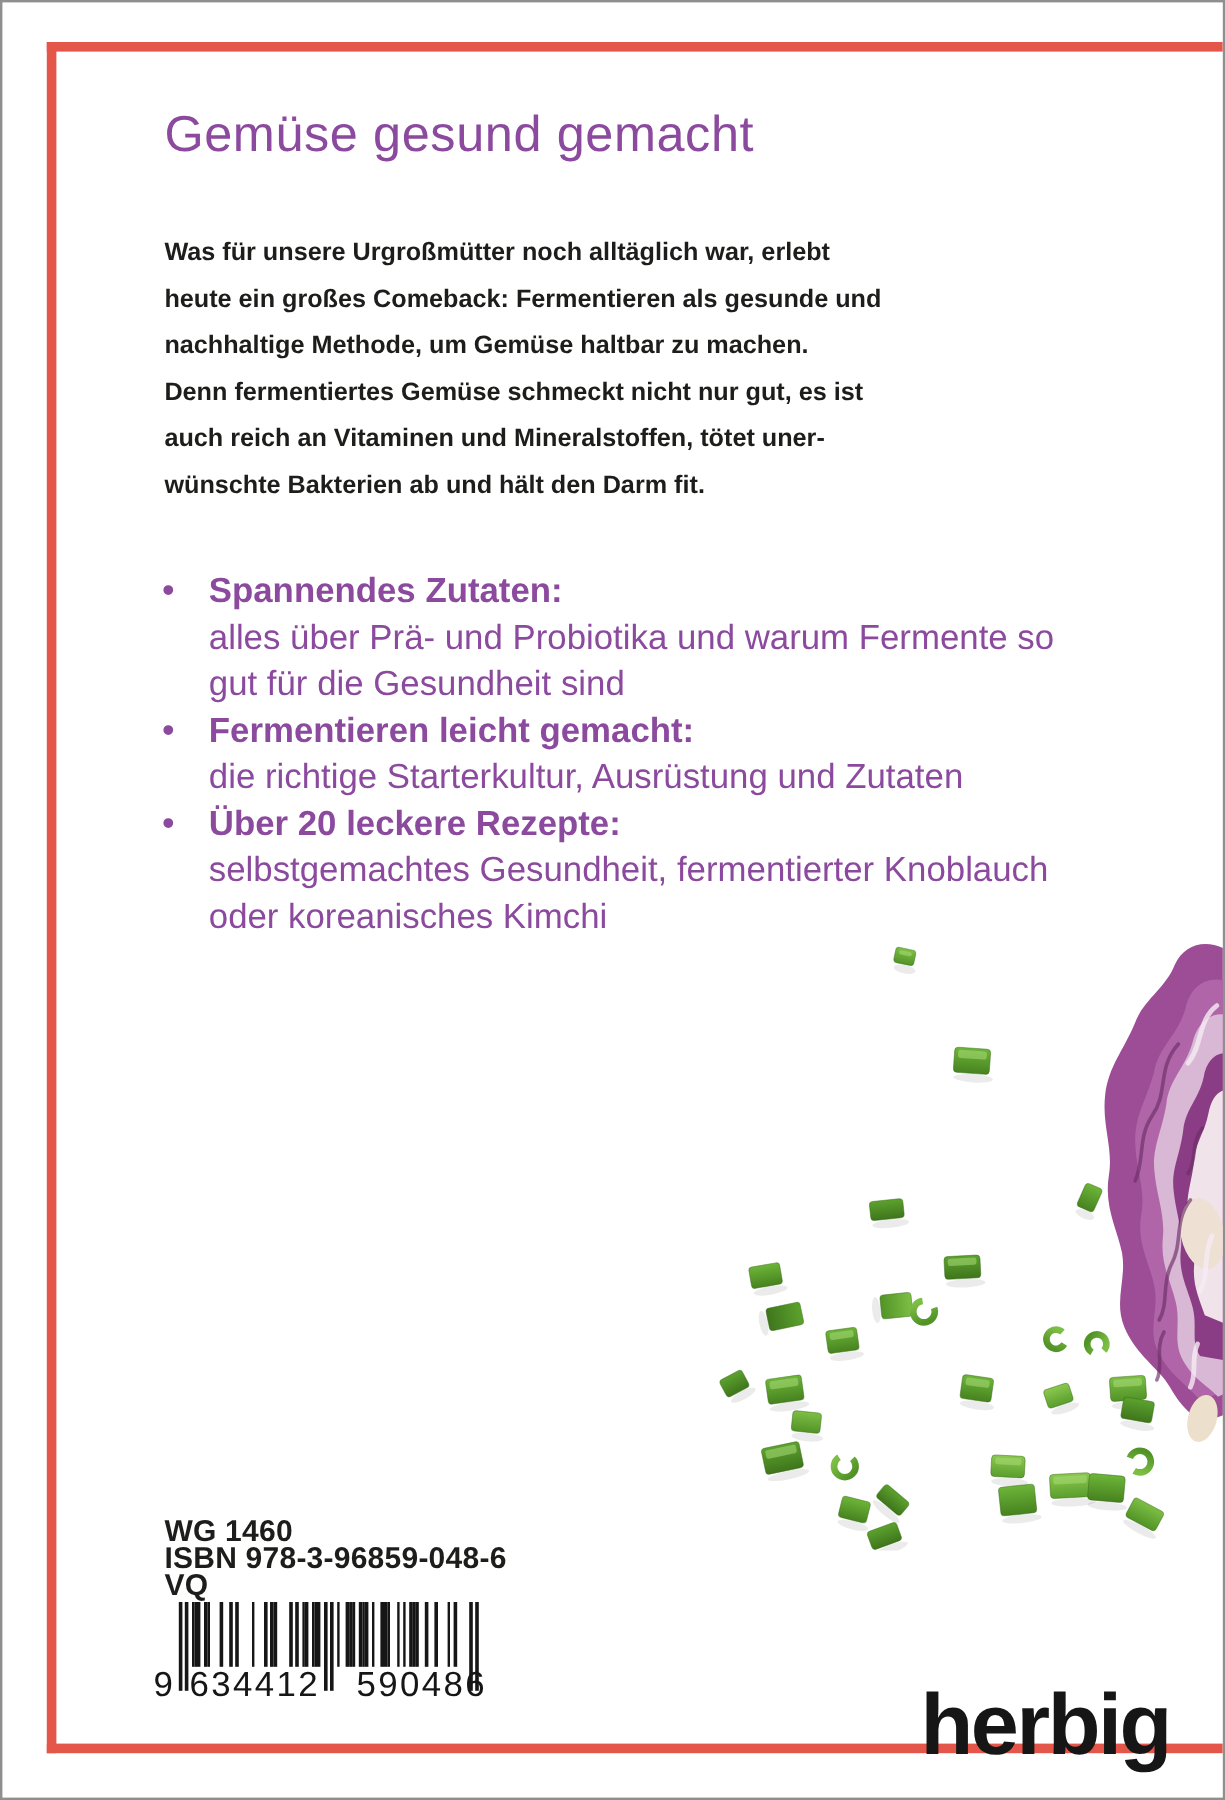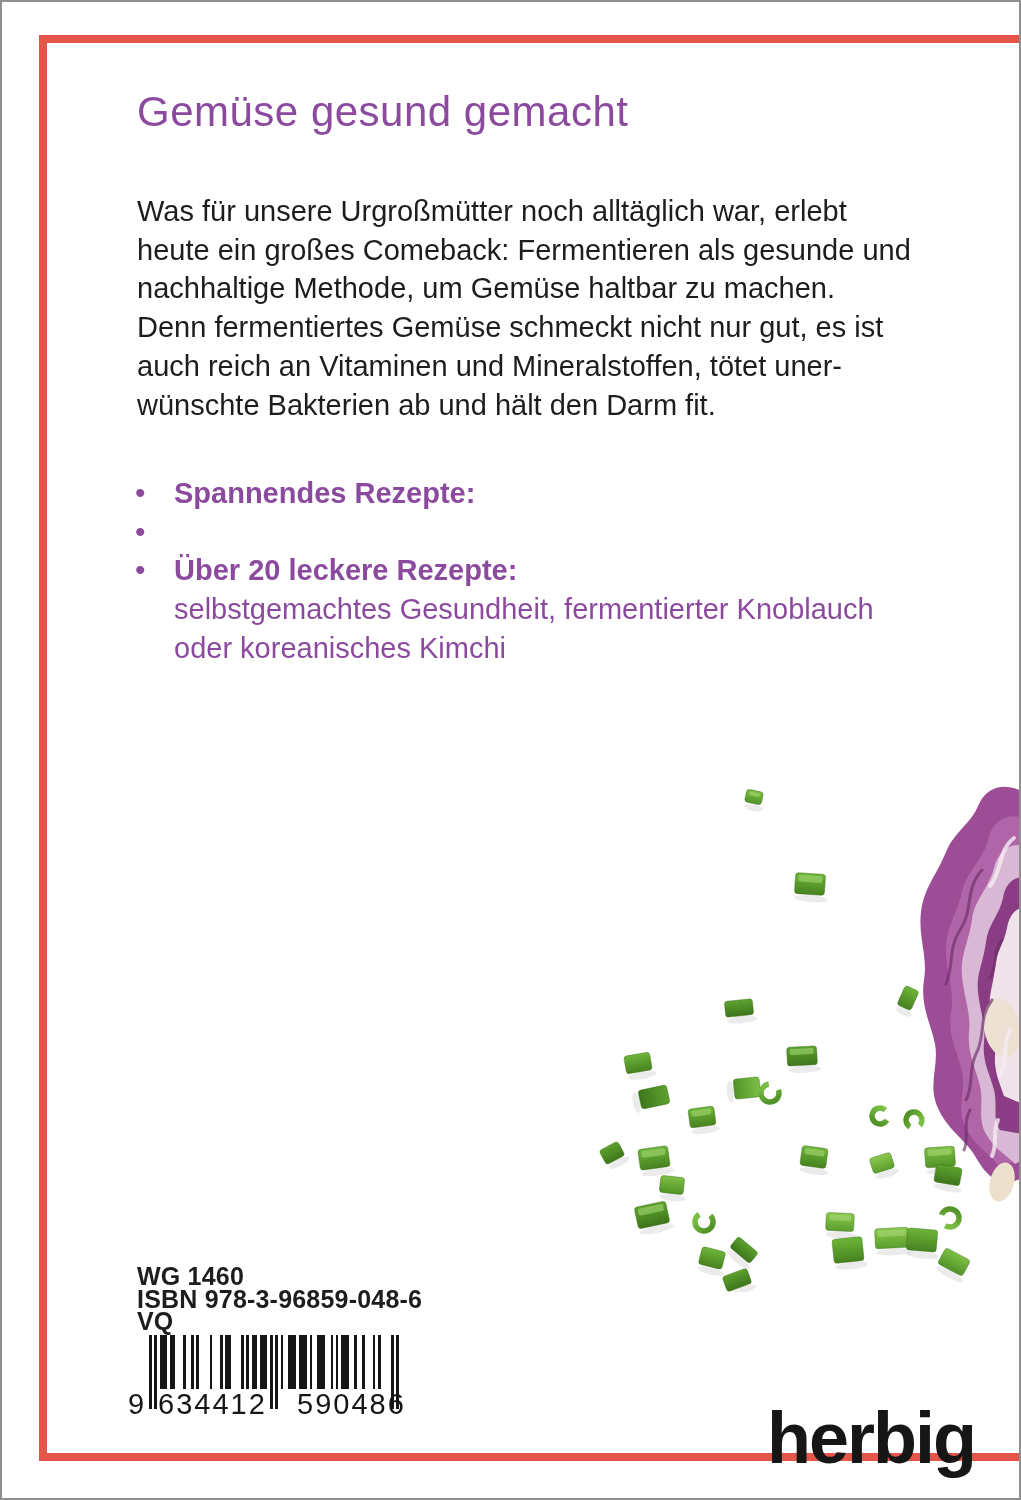--- a/index.html
+++ b/index.html
@@ -20,22 +20,22 @@
     border-bottom:8px solid var(--red);
     pointer-events:none;z-index:3;
   }
   .page-title{
     position:absolute;left:135px;top:86px;margin:0;
     font-size:42px;font-weight:400;letter-spacing:.5px;
     color:var(--purple);z-index:4;
   }
   .intro{
     position:absolute;left:135px;top:190px;width:860px;margin:0;
-    font-size:29px;line-height:38.7px;color:var(--text);
-    white-space:pre-line;z-index:4;
+    font-size:21px;line-height:38.7px;color:var(--text);
+    white-space:pre-line;z-index:4;font-weight:bold;
   }
   .bullets{
     position:absolute;left:133px;top:472px;width:820px;margin:0;padding:0;
     list-style:none;font-size:29px;line-height:38.7px;color:var(--purple);z-index:4;
   }
   .bullets li{display:flex;align-items:flex-start;}
   .dot{flex:none;width:39px;font-size:30px;color:var(--purple);}
   .bl-title{display:block;font-weight:700;}
   .bl-lines{display:block;white-space:pre-line;}
   .meta{
@@ -253,25 +253,31 @@
 heute ein großes Comeback: Fermentieren als gesunde und
 nachhaltige Methode, um Gemüse haltbar zu machen.
 Denn fermentiertes Gemüse schmeckt nicht nur gut, es ist
 auch reich an Vitaminen und Mineralstoffen, tötet uner-
 wünschte Bakterien ab und hält den Darm fit.</p>
 
   <ul class="bullets">
     <li>
       <span class="dot">•</span>
       <span class="bl-content">
-        <span class="bl-title">Spannendes Rezepte:</span>
+        <span class="bl-title">Spannendes Zutaten:</span>
+        <span class="bl-lines">alles über Prä- und Probiotika und warum Fermente so
+gut für die Gesundheit sind</span>
       </span>
     </li>
     <li>
       <span class="dot">•</span>
+      <span class="bl-content">
+        <span class="bl-title">Fermentieren leicht gemacht:</span>
+        <span class="bl-lines">die richtige Starterkultur, Ausrüstung und Zutaten</span>
+      </span>
     </li>
     <li>
       <span class="dot">•</span>
       <span class="bl-content">
         <span class="bl-title">Über 20 leckere Rezepte:</span>
         <span class="bl-lines">selbstgemachtes Gesundheit, fermentierter Knoblauch
 oder koreanisches Kimchi</span>
       </span>
     </li>
   </ul>

